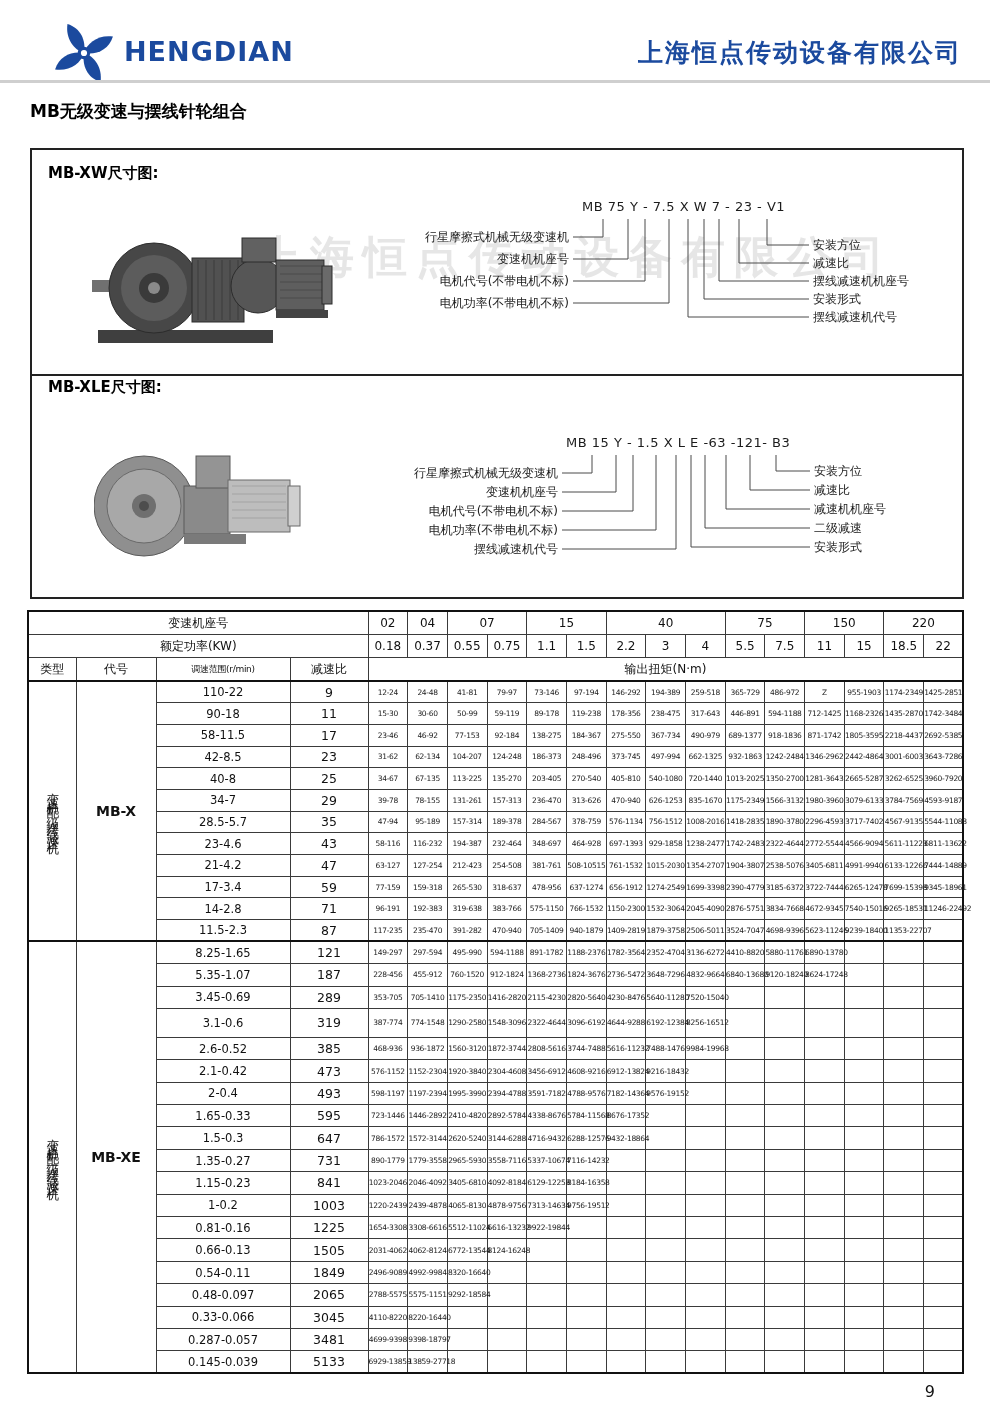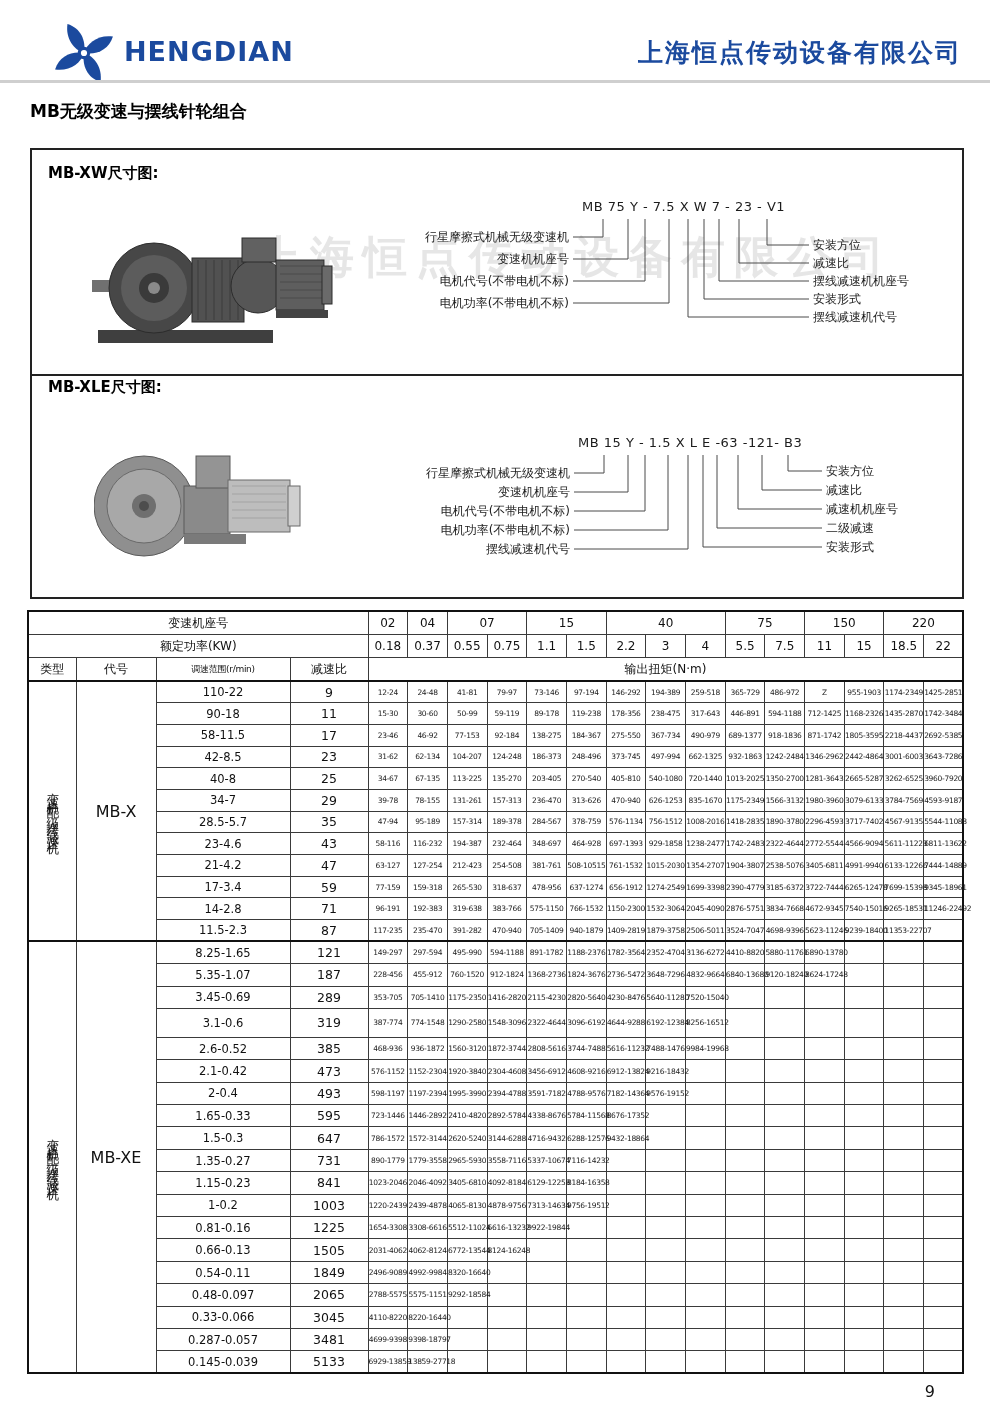--- a/index.html
+++ b/index.html
@@ -17,37 +17,37 @@
   .dimbox{position:absolute;left:30px;top:148px;width:930px;height:447px;border:2px solid #222;}
   .dimbox-divider{position:absolute;left:0;top:224px;width:100%;height:0;border-top:2px solid #222;}
   .section-label{position:absolute;left:16px;font-size:15px;font-weight:bold;color:#000;}
   .sec1-label{top:14px;} .sec2-label{top:228px;}
   .watermark{position:absolute;left:225px;top:78px;font-size:44px;font-weight:bold;
         letter-spacing:9px;color:rgba(100,100,100,0.16);white-space:nowrap;pointer-events:none;}
   .photo{position:absolute;}
   .photo1{left:60px;top:80px;} .photo2{left:62px;top:292px;}
   .diagram{position:absolute;}
   .diag1{left:315px;top:43px;width:615px;height:170px;}
-  .diag2{left:316px;top:277px;width:618px;height:170px;}
+  .diag2{left:304px;top:277px;width:618px;height:170px;}
   .diag svg,.diagram svg{position:absolute;left:0;top:0;}
   .model-code{position:absolute;font-size:13px;letter-spacing:0.5px;color:#1c1c1c;white-space:nowrap;}
   .d-label{position:absolute;font-size:12px;color:#1c1c1c;white-space:nowrap;line-height:12px;}
   .d-left{width:222px;text-align:right;left:0;}
   .lines{stroke:#4a4a4a;stroke-width:1;fill:none;}
   
   .tblwrap{position:absolute;left:27px;top:610px;}
   table.spec{border-collapse:collapse;table-layout:fixed;width:936px;border:2px solid #111;}
   table.spec td{border:1px solid #3a3a3a;padding:0;text-align:center;vertical-align:middle;
         font-family:"DejaVu Sans","Liberation Sans",sans-serif;}
   .hcell{font-size:12px;height:22px;}
   .hcell.small{font-size:9px;letter-spacing:-0.3px;}
   .range{font-size:11.5px;}
   .ratio{font-size:12.5px;}
   .tq{font-size:7.5px;letter-spacing:-0.3px;white-space:nowrap;color:#1a1a1a;}
-  .gcode{font-size:16px;}
+  .gcode{font-size:14px;font-weight:bold;}
   .vert{vertical-align:middle;}
   .vtxt{writing-mode:vertical-rl;text-orientation:upright;font-size:12.5px;letter-spacing:5px;
         display:inline-block;}
   .group-top td,.row-group-top{border-top:2px solid #111 !important;}
   .head-bottom{border-bottom:2px solid #111 !important;}
   
   .page-num{position:absolute;right:55px;top:1382px;font-size:16px;color:#111;}
 </style>
 </head>
 <body>

